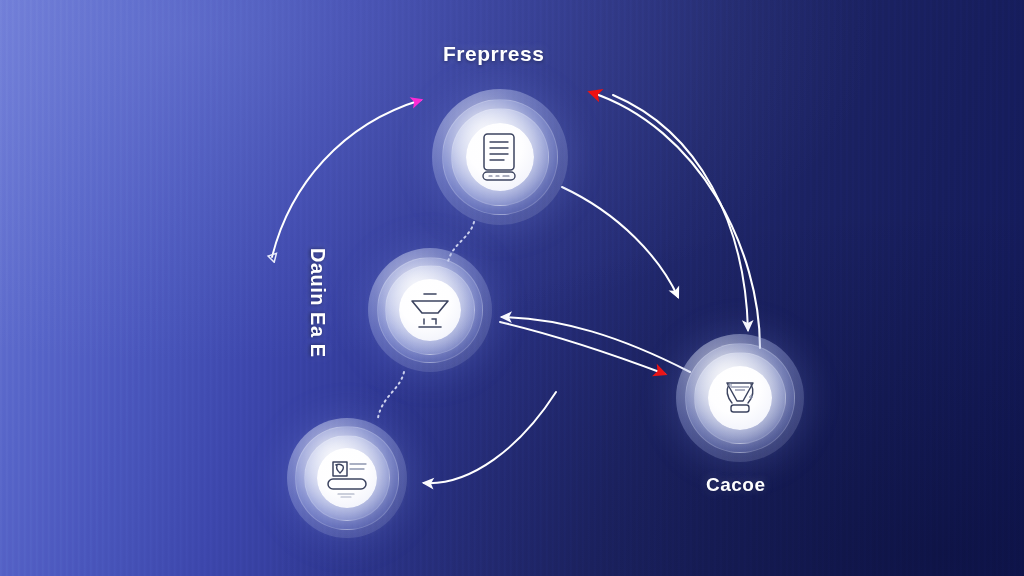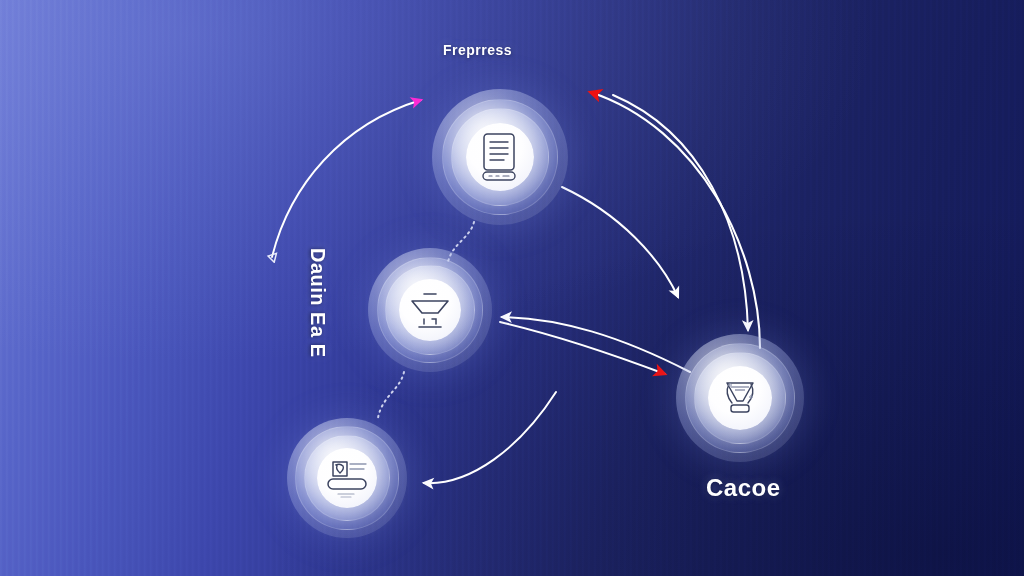--- a/index.html
+++ b/index.html
@@ -95,22 +95,22 @@
   .core svg{display:block;}
 
   
   .label{
     position:absolute;color:#ffffff;
     font-family:"Liberation Sans", sans-serif;
     font-weight:700;letter-spacing:0.5px;
     text-shadow:0 1px 4px rgba(10,14,60,0.8), 0 0 9px rgba(190,205,255,0.35);
     white-space:nowrap;user-select:none;
   }
-  #label-prepress{left:443px;top:42px;font-size:14px;}
-  #label-cache{left:706px;top:474px;font-size:24px;}
+  #label-prepress{left:443px;top:42px;font-size:21px;}
+  #label-cache{left:706px;top:474px;font-size:19px;}
   #label-dauin{
     left:306px;top:248px;font-size:20px;
     writing-mode:vertical-rl;
   }
 </style>
 </head>
 <body>
 
 <div id="stage">
 

